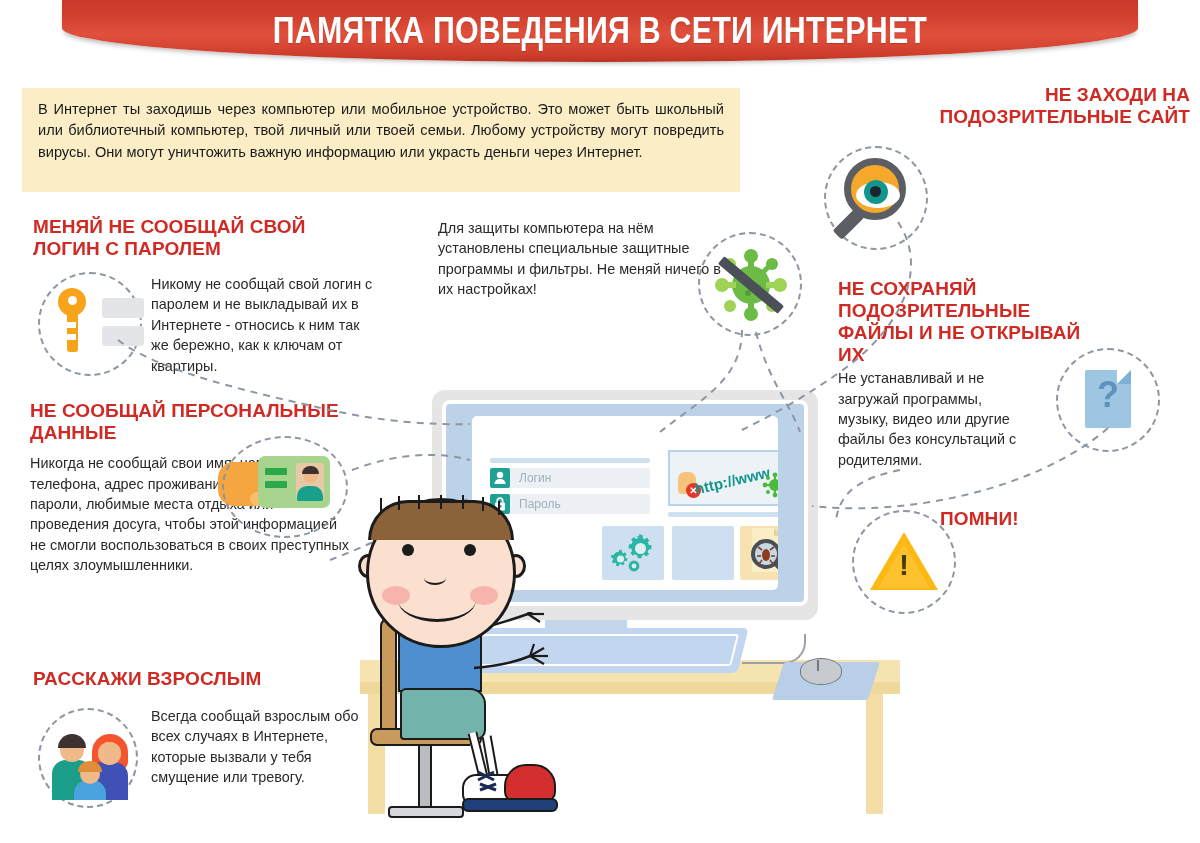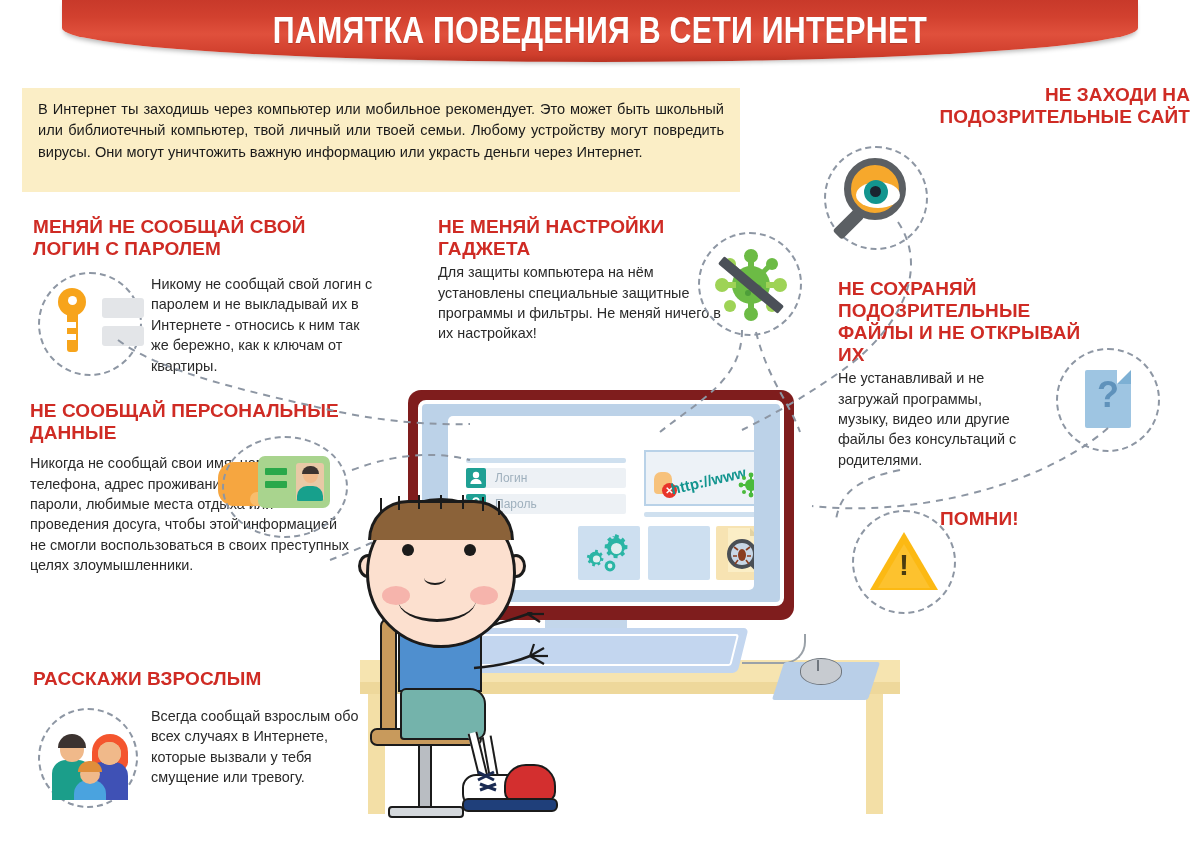--- a/index.html
+++ b/index.html
@@ -134,22 +134,22 @@
      border-radius:16px 6px 6px 16px; }
   .thumb { position:absolute; width:22px; height:14px; background:#f9bd6c;
      border-radius:8px; }
 
   
   .fam-head { position:absolute; border-radius:50%; }
   .fam-body { position:absolute; border-radius:14px 14px 0 0; }
   .fam-hair { position:absolute; }
 
   
-  .monitor-outer { position:absolute; left:408px; top:390px; width:386px; height:230px;
-     background:#7f1d1d; border-radius:13px; }
+  .monitor-outer { position:absolute; left:432px; top:390px; width:386px; height:230px;
+     background:#e5e5e5; border-radius:13px; }
   .monitor-mid { position:absolute; left:10px; top:10px; right:10px; bottom:14px;
      background:#bcd2e8; border:4px solid #ffffff; border-radius:8px; }
   .monitor-screen { position:absolute; left:26px; top:12px; right:26px; bottom:12px;
      background:#ffffff; border-radius:5px; overflow:hidden; }
   .mon-neck { position:absolute; left:545px; top:608px; width:82px; height:30px;
      background:#c3d6ea; }
   .mon-base { position:absolute; left:500px; top:630px; width:176px; height:18px;
      background:#b2c9e2; border-radius:7px 7px 3px 3px; }
 
   .login-row { position:absolute; display:flex; align-items:center; }
@@ -241,21 +241,21 @@
 </head>
 <body>
 
 <div class="poster">
 
   <div class="banner">
     <div class="banner-title">ПАМЯТКА ПОВЕДЕНИЯ В СЕТИ ИНТЕРНЕТ</div>
   </div>
 
   <div class="intro-box">
-    <p>В Интернет ты заходишь через компьютер или мобильное рекомендует. Это может быть школьный или библиотечный компьютер, твой личный или твоей семьи. Любому устройству могут повредить вирусы.  Они могут уничтожить важную информацию или украсть деньги через Интернет.</p>
+    <p>В Интернет ты заходишь через компьютер или мобильное устройство. Это может быть школьный или библиотечный компьютер, твой личный или твоей семьи. Любому устройству могут повредить вирусы.  Они могут уничтожить важную информацию или украсть деньги через Интернет.</p>
   </div>
 
   <svg class="connectors" viewBox="0 0 1200 843">
     <g fill="none" stroke="#8d96a3" stroke-width="2" stroke-dasharray="7 6">
 
       <path d="M118,340 C160,372 250,392 330,410 C385,422 430,425 470,424"></path>
 
       <path d="M352,470 C400,452 440,452 470,460"></path>
       <path d="M330,560 C370,545 420,520 470,498"></path>
 
@@ -294,21 +294,20 @@
     <div class="key-head"></div>
     <div class="key-hole"></div>
     <div class="key-stem"></div>
     <div class="key-tooth" style="top:34px;"></div>
     <div class="key-tooth" style="top:46px;"></div>
     <div class="field-box" style="left:44px; top:10px;"></div>
     <div class="field-box" style="left:44px; top:38px;"></div>
   </div>
 
   <div id="sec-gadget">
-    <div class="hd">НЕ МЕНЯЙ НАСТРОЙКИ ГАДЖЕТА</div>
     <div class="bodytext" style="margin-top:2px;">Для защиты компьютера на нём установлены специальные защитные программы и фильтры. Не меняй ничего в их настройках!</div>
   </div>
   <div class="dcircle" style="left:698px; top:232px; width:104px; height:104px;"></div>
   <div class="iconbox" style="left:712px; top:246px; width:78px; height:78px;">
     <svg width="78" height="78" viewBox="0 0 78 78">
       <g fill="#6cbb45">
         <circle cx="39" cy="39" r="19"></circle>
         <circle cx="39" cy="10" r="7"></circle>
           <rect x="36" y="10" width="6" height="14"></rect>
         <circle cx="39" cy="68" r="7"></circle>

